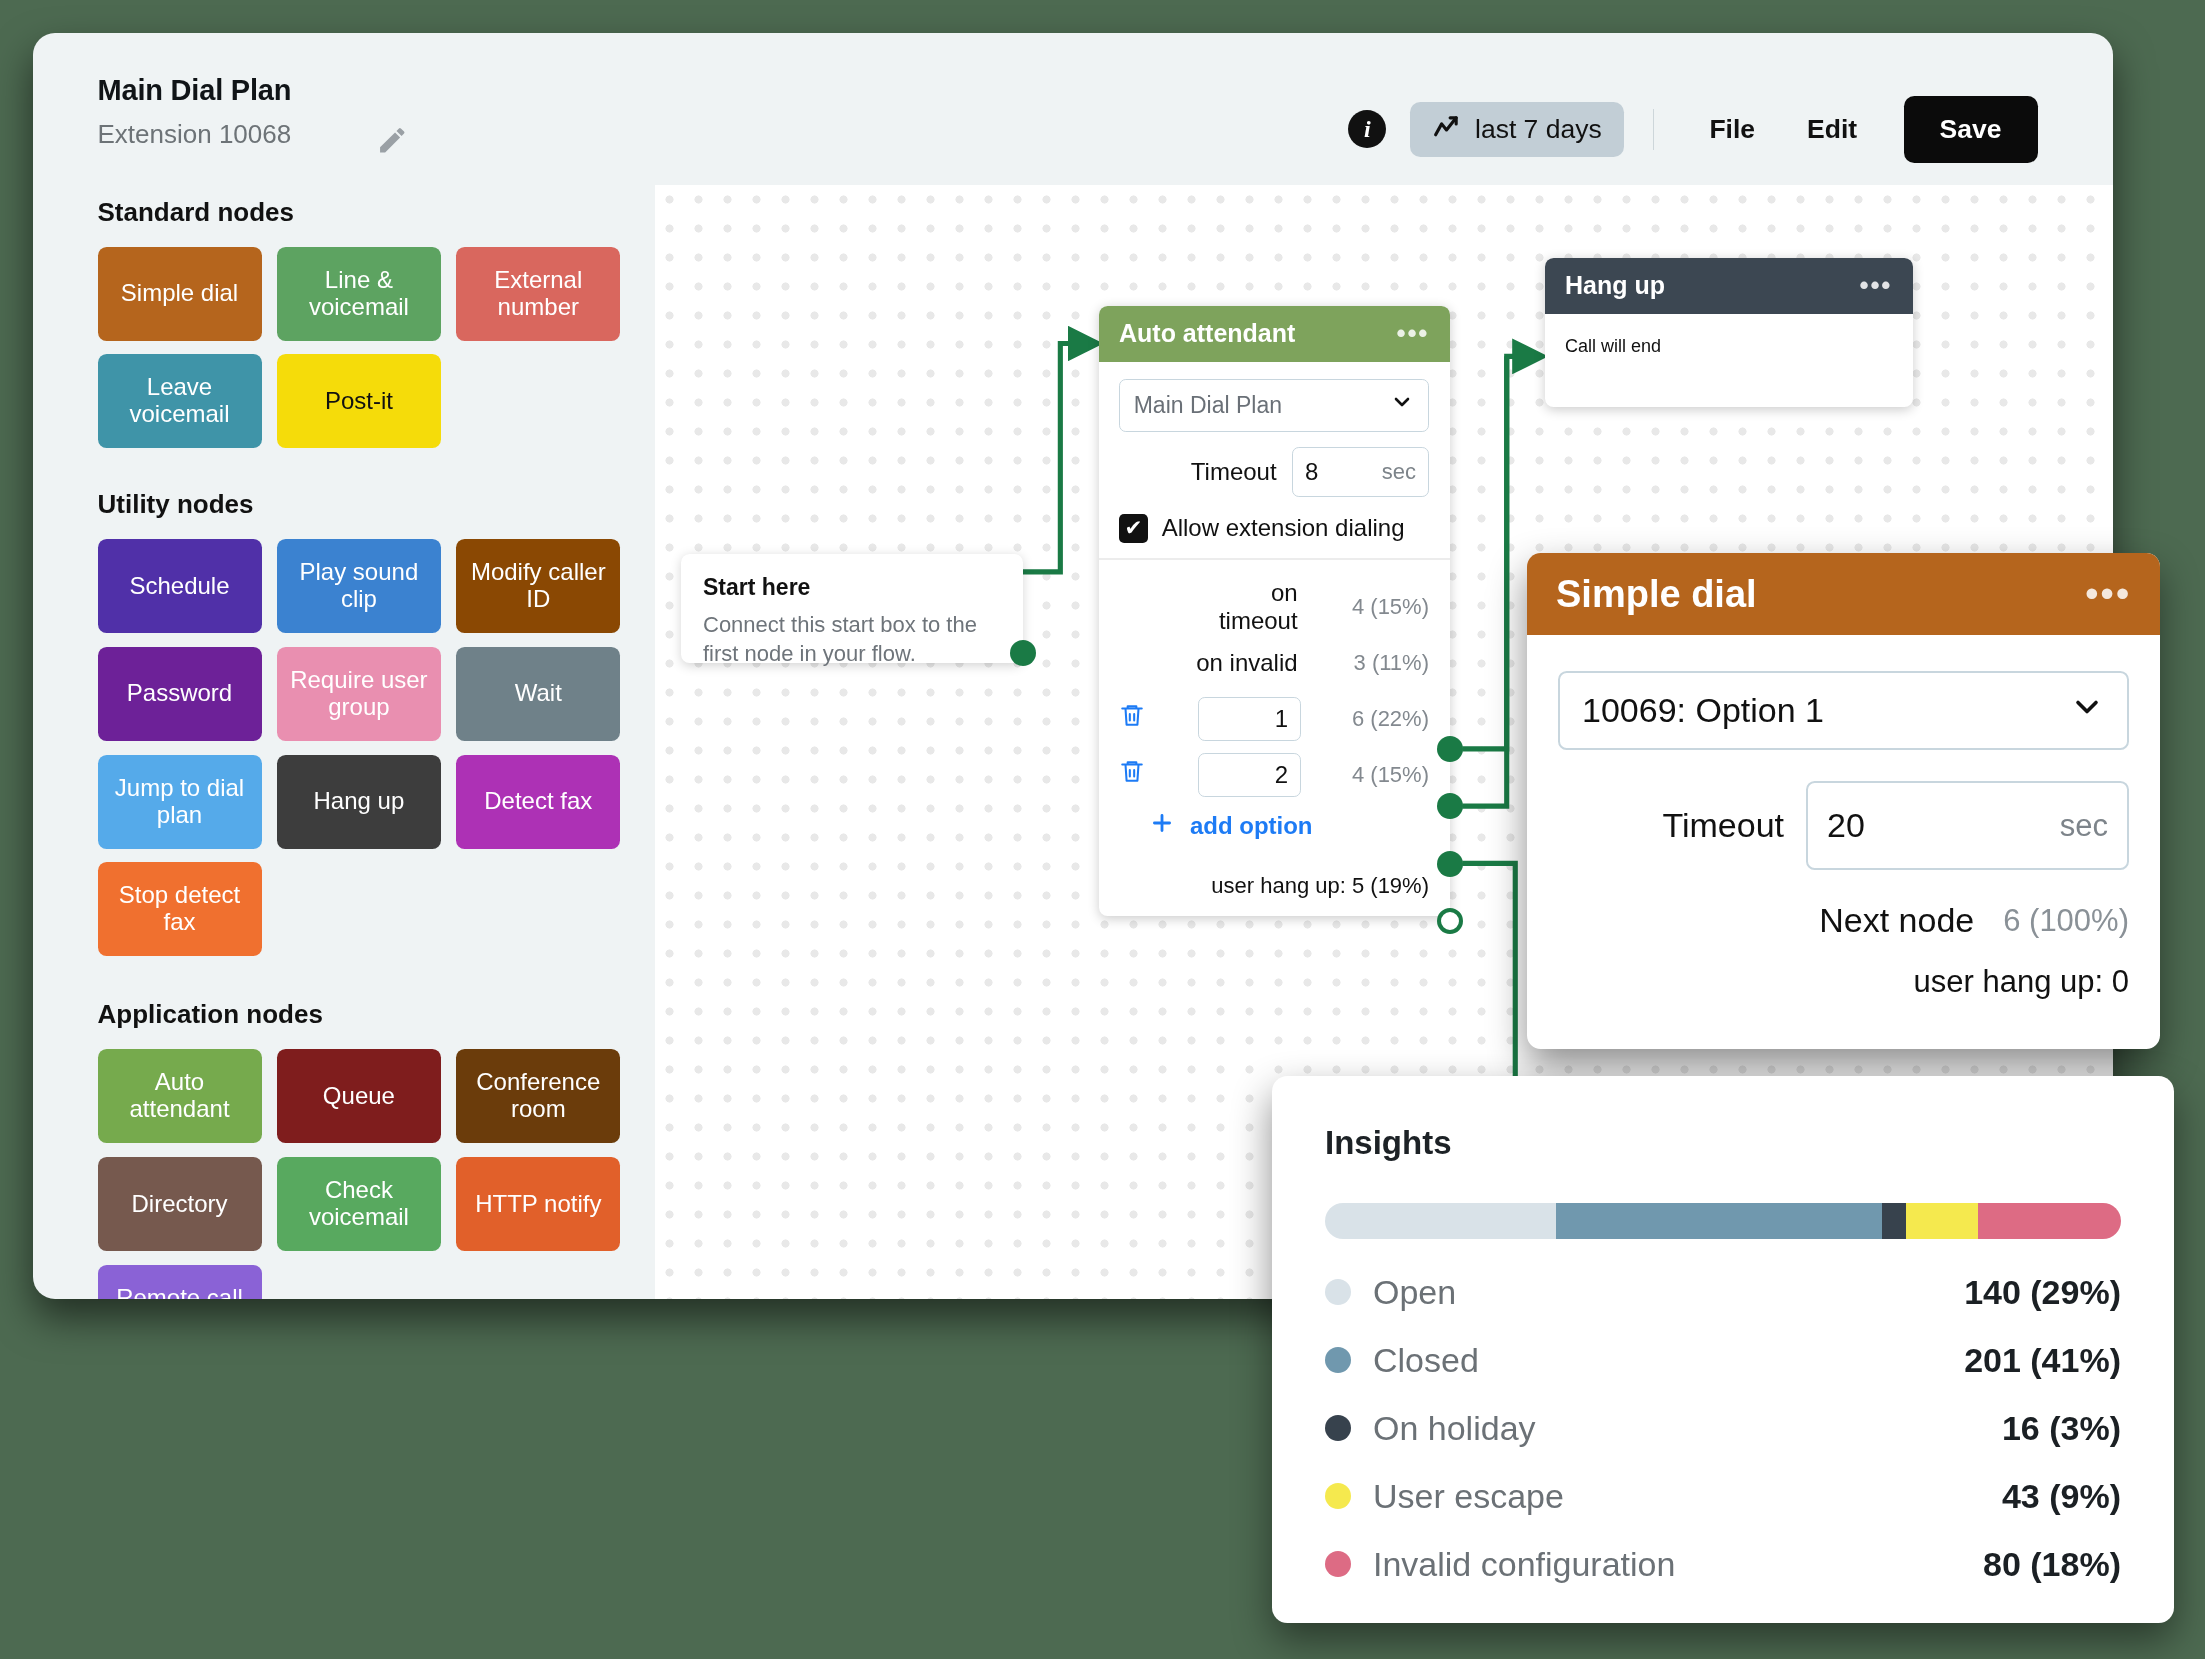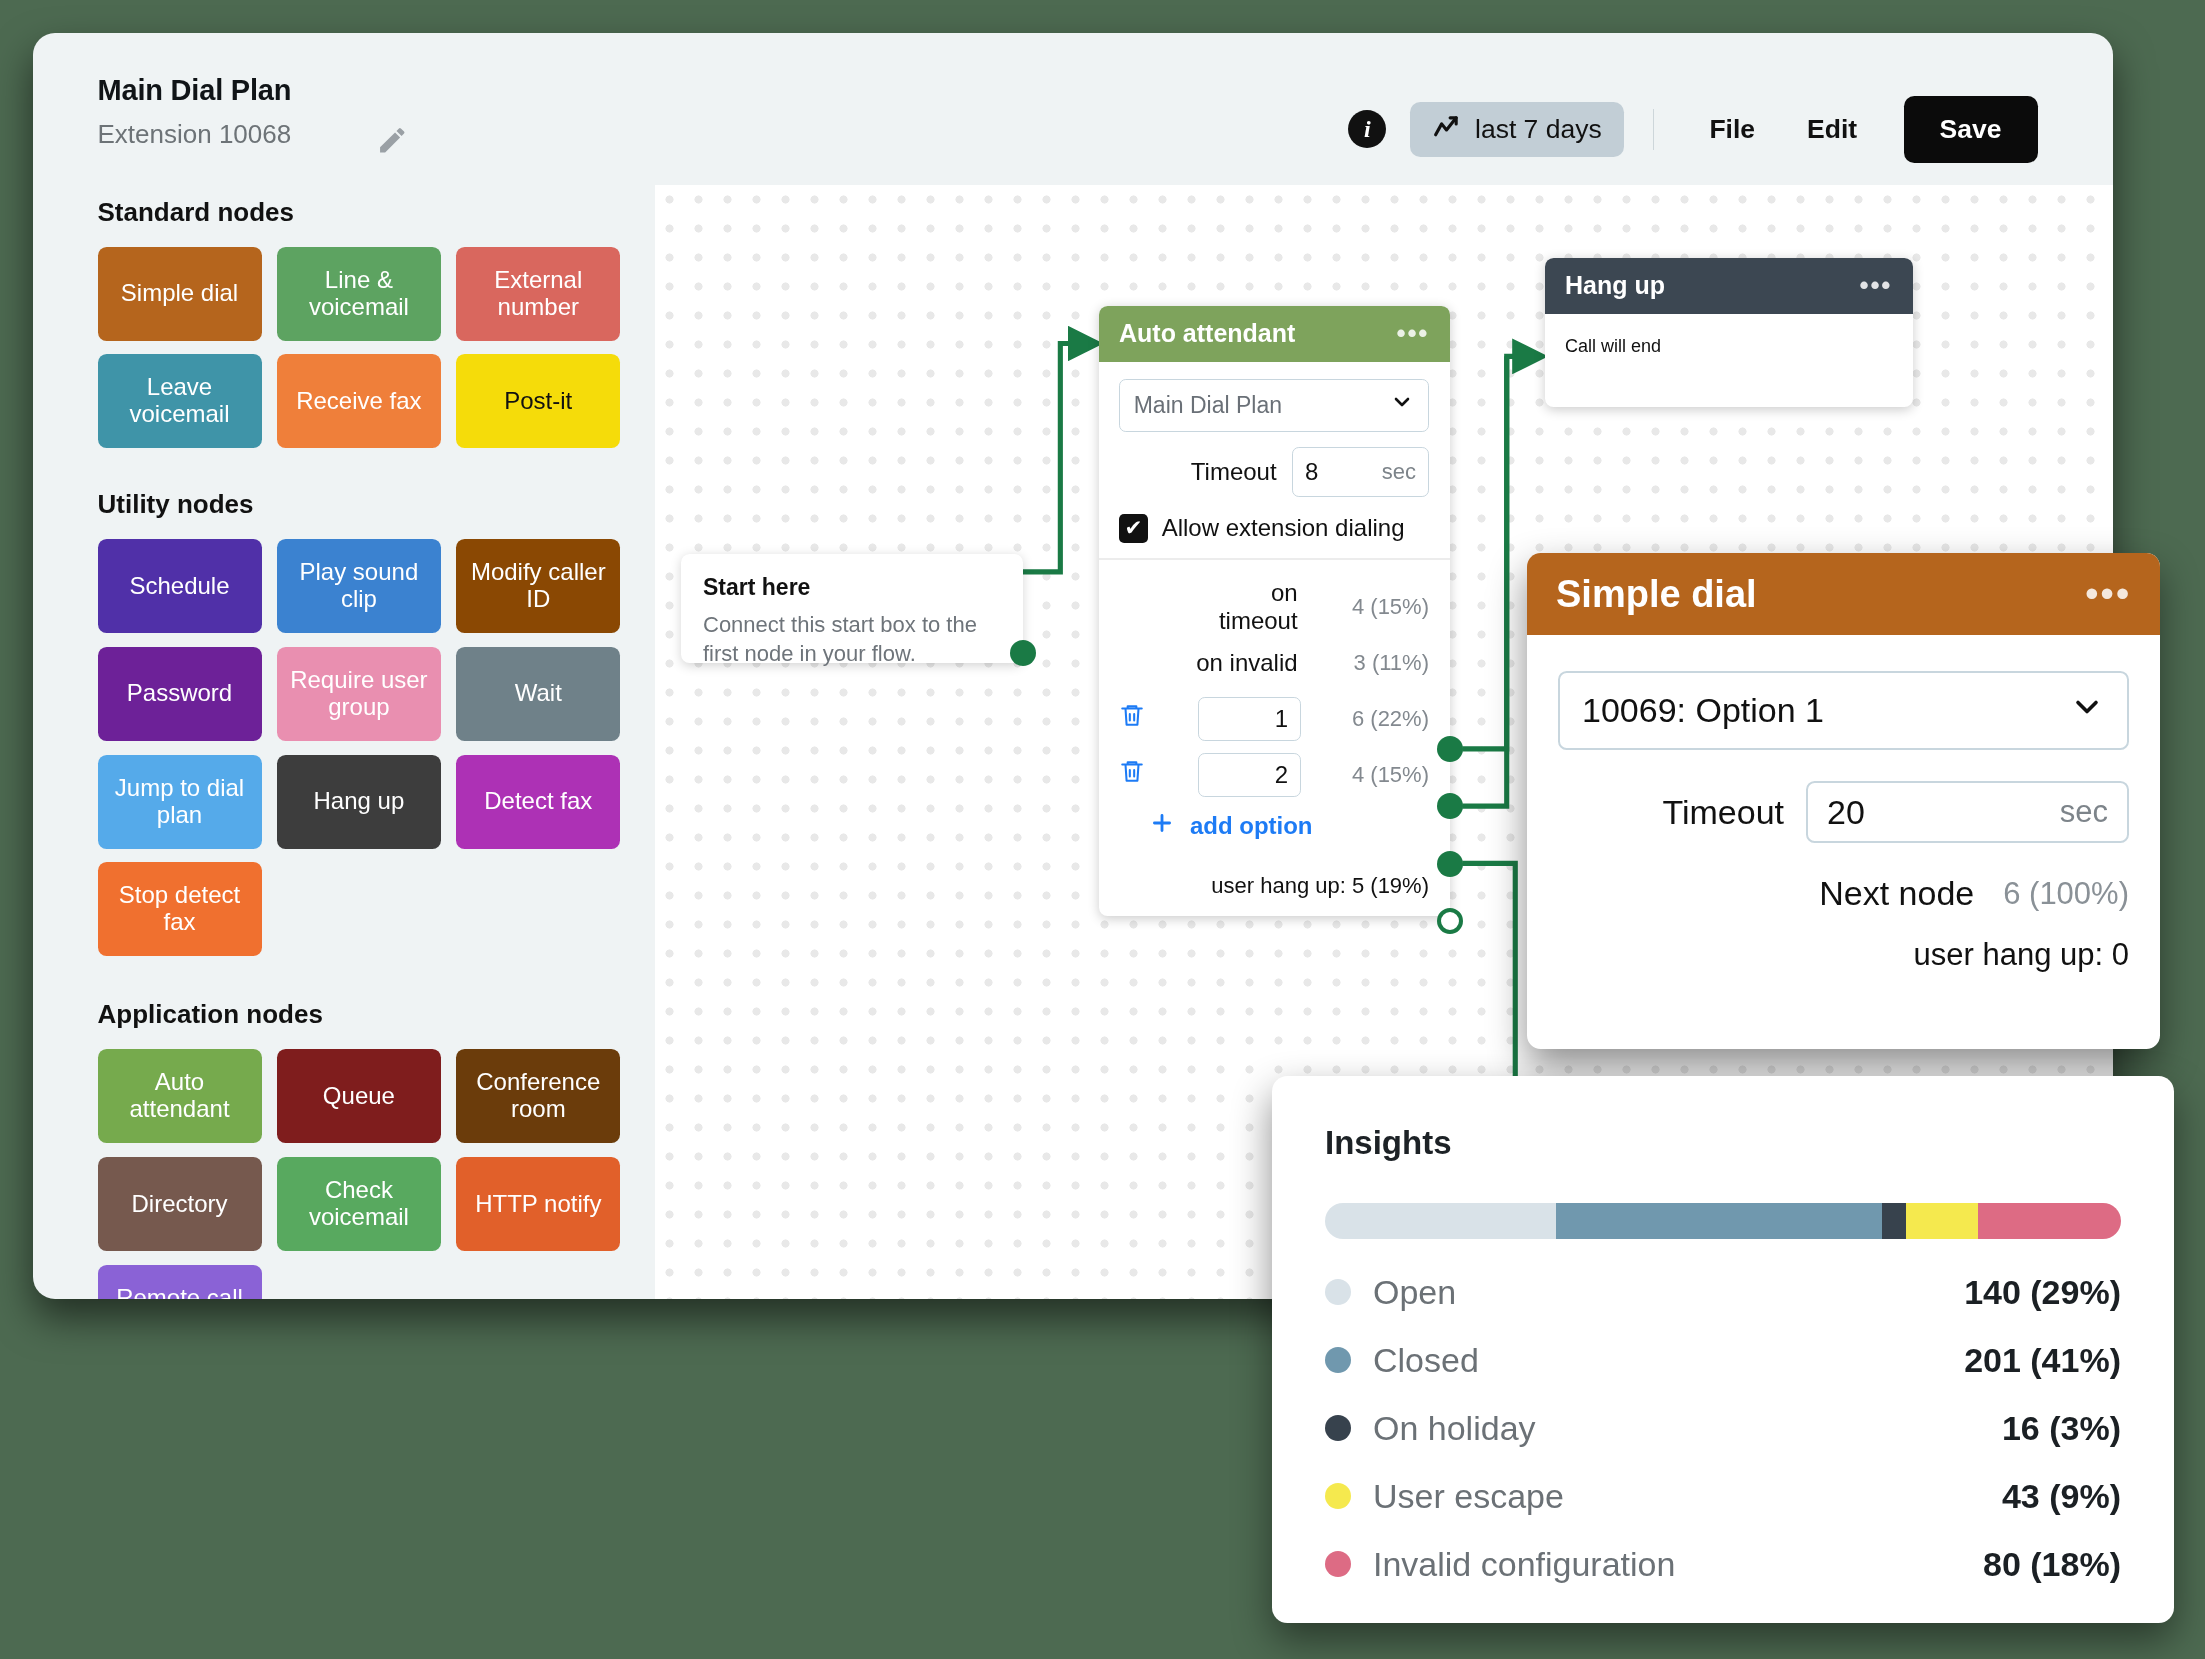--- a/index.html
+++ b/index.html
@@ -232,21 +232,21 @@
   .sd-body { padding: 36px 31px 0; }
   .sd-select {
     width: 100%; height: 79px;
     border: 2.6px solid #c8d6de; border-radius: 8.6px;
     display: flex; align-items: center; justify-content: space-between;
     padding: 0 22px; font-size: 34px; color: #111; cursor: pointer;
   }
   .sd-row { display: flex; align-items: center; justify-content: flex-end; gap: 22px; margin-top: 31px; }
   .sd-label { font-size: 34px; color: #111; }
   .sd-num {
-    width: 323px; height: 62px;
+    width: 323px; height: 89px;
     border: 2.6px solid #c8d6de; border-radius: 8.6px;
     display: flex; align-items: center; justify-content: space-between;
     padding: 0 19px; font-size: 34px; color: #111;
   }
   .sd-num .unit { font-size: 31px; color: #7d848a; }
   .sd-next { display: flex; align-items: center; justify-content: flex-end; gap: 29px; margin-top: 31px; }
   .sd-next .n { font-size: 34px; color: #111; }
   .sd-next .c { font-size: 31px; color: #8a9197; }
   .sd-foot { text-align: right; padding: 24px 31px 0; font-size: 31px; color: #111; }
 
@@ -318,21 +318,20 @@
 
   <div id="sidebar">
 
     <div id="sec-standard">
       <div class="section-title">Standard nodes</div>
       <div class="node-grid">
         <div class="palette-node" style="background:#b5651d;color:#fff">Simple dial</div>
         <div class="palette-node" style="background:#5da361;color:#fff">Line &amp; voicemail</div>
         <div class="palette-node" style="background:#d9675e;color:#fff">External number</div>
         <div class="palette-node" style="background:#3f94a8;color:#fff">Leave voicemail</div>
-        <div class="palette-node" style="background:#ef7f3a;color:#fff">Receive fax</div>
         <div class="palette-node" style="background:#f5dc0a;color:#111">Post-it</div>
       </div>
     </div>
 
     <div id="sec-utility">
       <div class="section-title">Utility nodes</div>
       <div class="node-grid">
         <div class="palette-node" style="background:#5030a8">Schedule</div>
         <div class="palette-node" style="background:#3b82d0">Play sound clip</div>
         <div class="palette-node" style="background:#8a4803">Modify caller ID</div>

